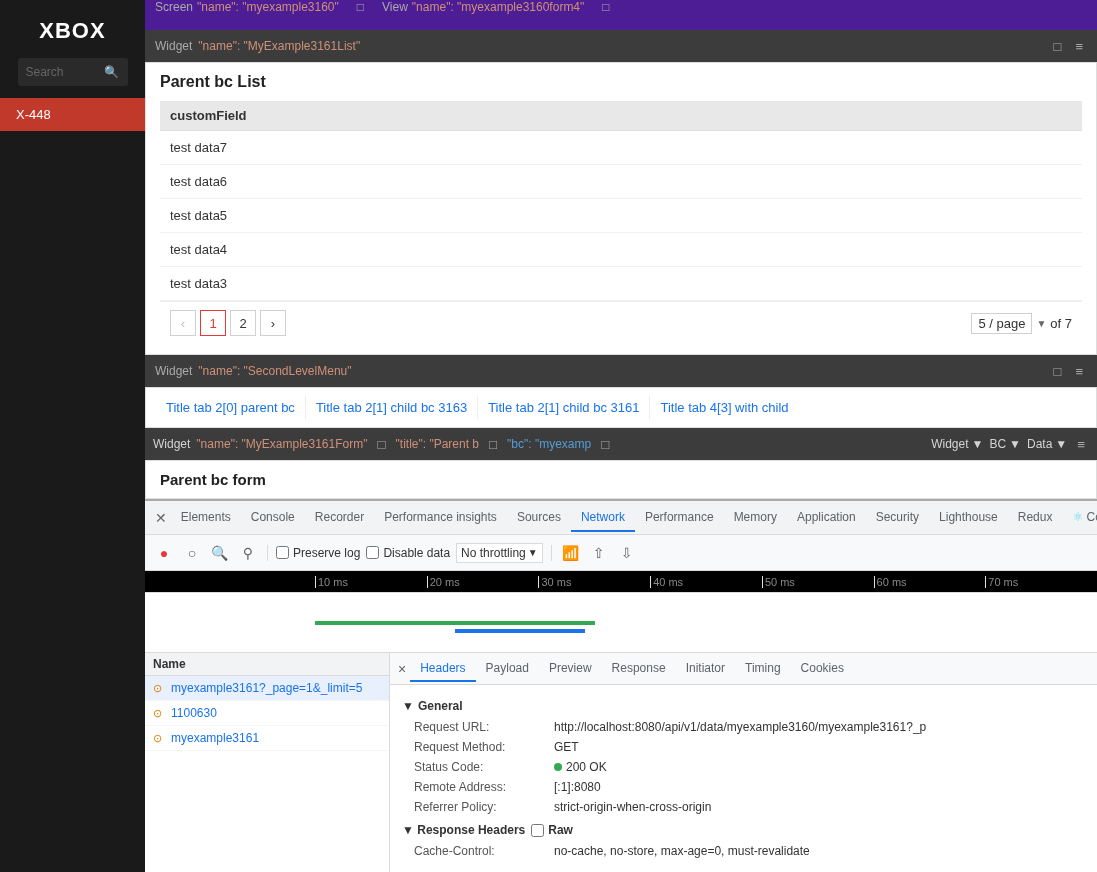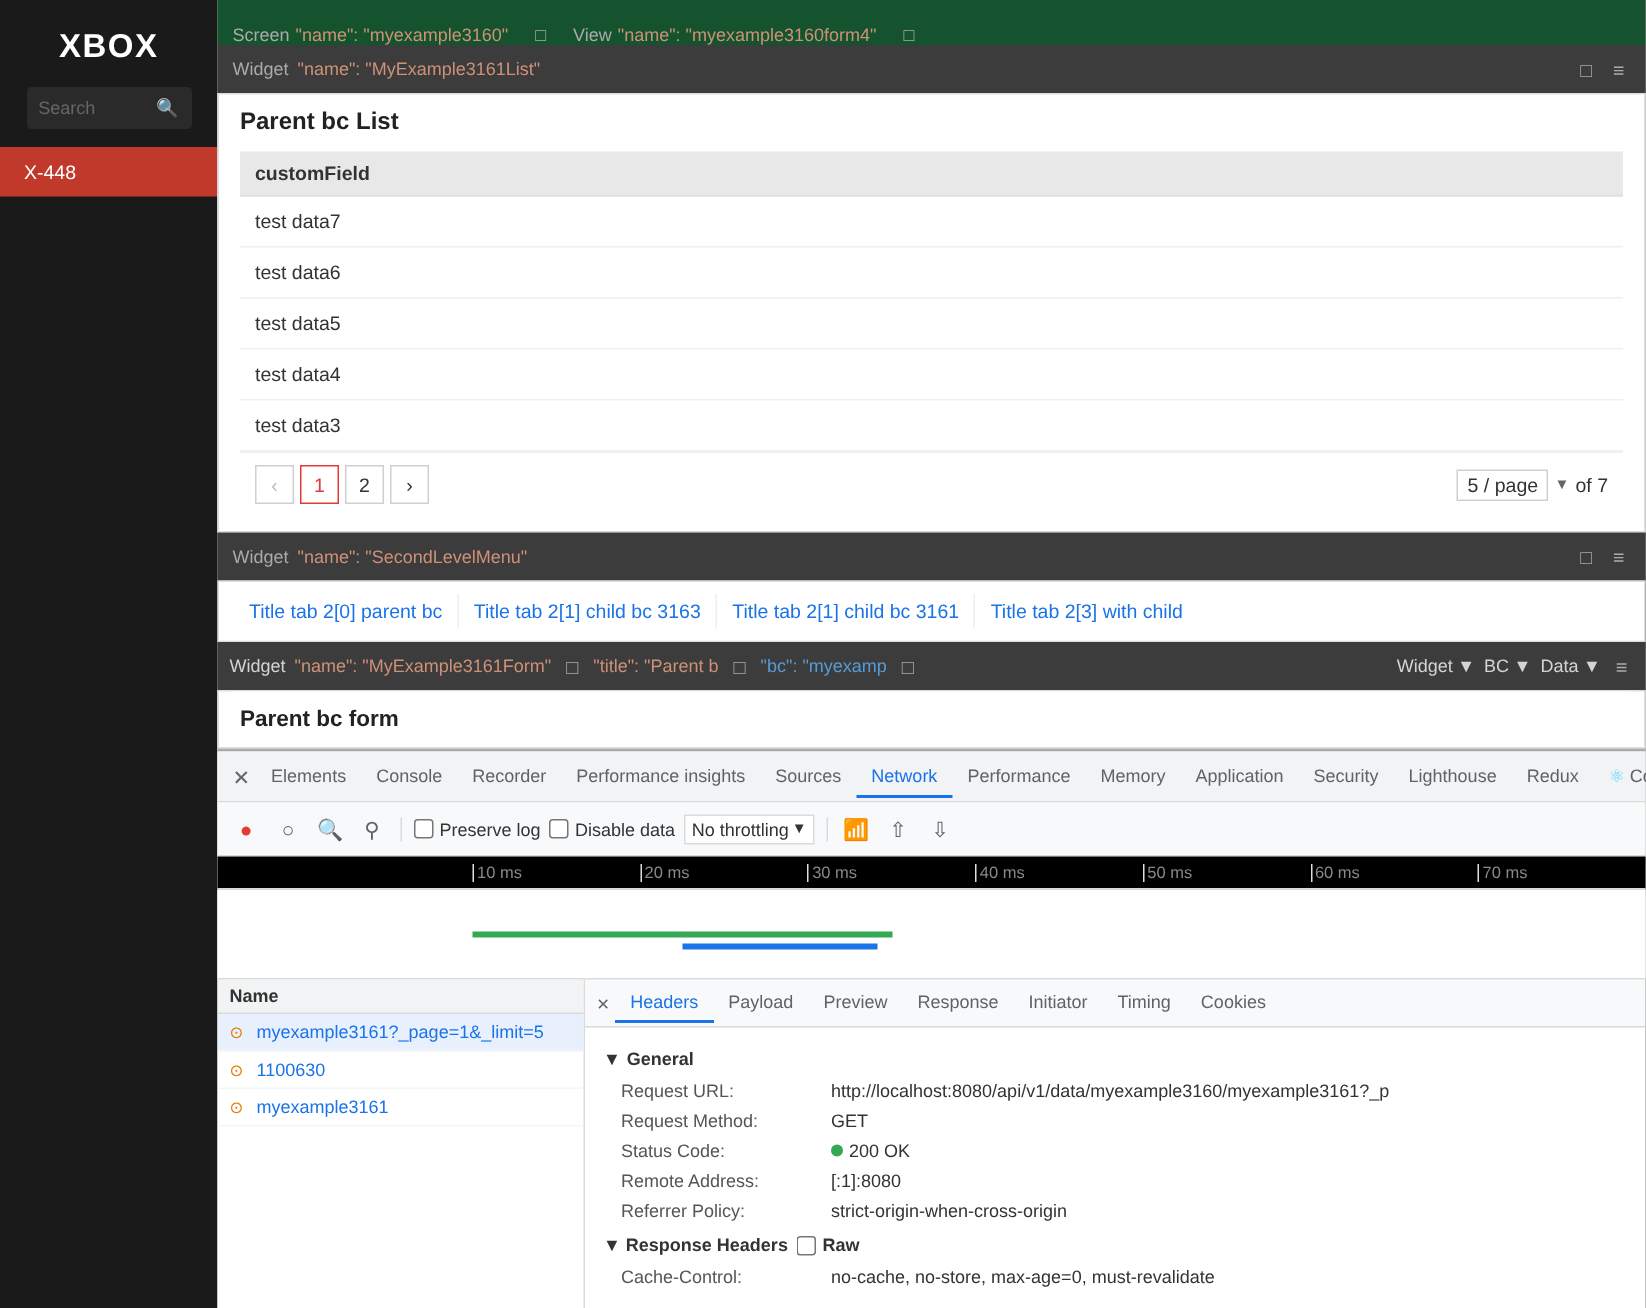--- a/index.html
+++ b/index.html
@@ -50,26 +50,26 @@
     }
     .widget-bar .label { color: #aaa; }
     .widget-bar .name { color: #ce9178; }
     .widget-bar .icon-btn {
       cursor: pointer; color: #aaa; font-size: 13px;
       background: none; border: none; padding: 2px 4px;
     }
 
     
     .screen-view-bar {
-      background: #14532d;
+      background: #4c1d95;
       color: #d4d4d4;
       padding: 0 10px;
       height: 30px;
       display: flex;
-      align-items: flex-end;
+      align-items: flex-start;
       gap: 18px;
       font-size: 12px;
     }
     .screen-view-bar .sv-item { display: flex; align-items: center; gap: 4px; }
     .screen-view-bar .sv-label { color: #aaa; }
     .screen-view-bar .sv-name { color: #ce9178; }
 
     
     .widget-panel {
       background: #fff;
@@ -329,21 +329,21 @@
     <span style="flex:1"></span>
     <button class="icon-btn">□</button>
     <button class="icon-btn">≡</button>
   </div>
 
   <div class="widget-panel">
     <div class="menu-tabs">
       <a class="menu-tab">Title tab 2[0] parent bc</a>
       <a class="menu-tab">Title tab 2[1] child bc 3163</a>
       <a class="menu-tab">Title tab 2[1] child bc 3161</a>
-      <a class="menu-tab">Title tab 2[3] with child</a>
+      <a class="menu-tab">Title tab 4[3] with child</a>
     </div>
   </div>
 
   <div class="form-bar">
     <span class="label">Widget</span>
     <span class="tag">"name": "MyExample3161Form"</span>
     <button class="icon-btn">□</button>
     <span class="orange-tag">"title": "Parent b</span>
     <button class="icon-btn">□</button>
     <span class="blue-tag">"bc": "myexamp</span>

